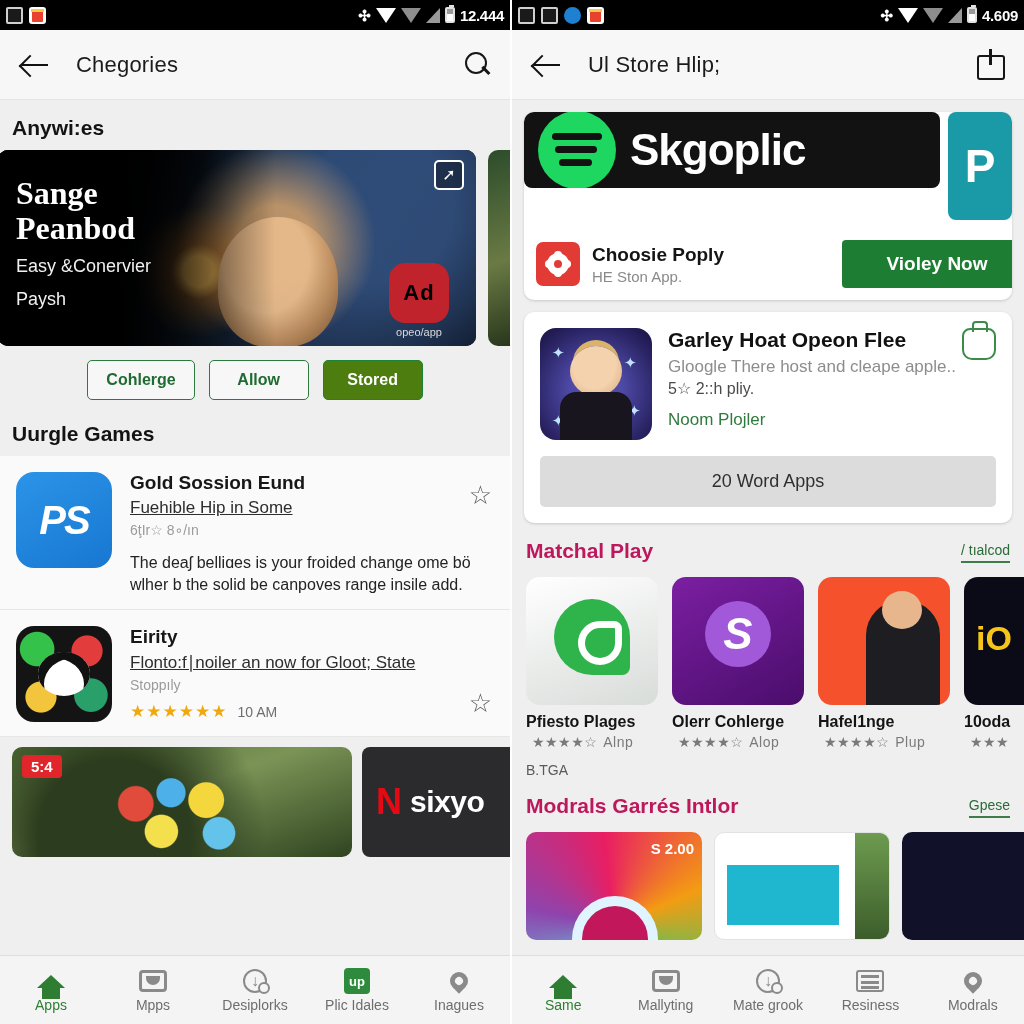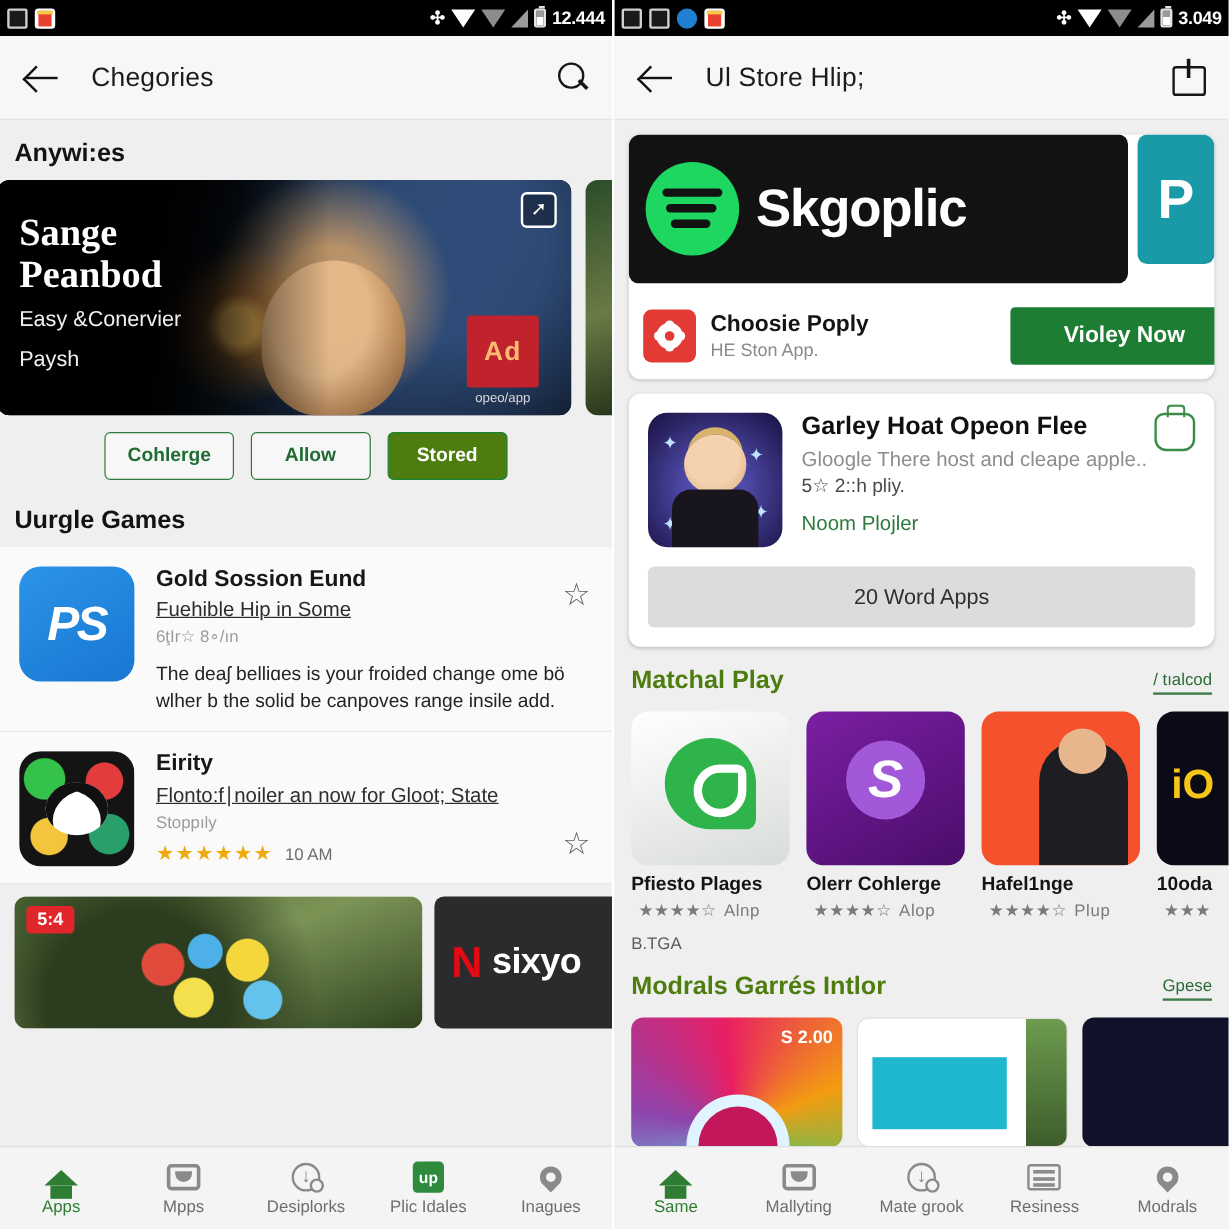--- a/index.html
+++ b/index.html
@@ -98,21 +98,21 @@
   
   .body { flex: 1; overflow: hidden; position: relative; background: #efefef; }
 
   .sect-title {
     font-size: 21px; font-weight: 700; color: #131313; padding: 16px 14px 10px 0;
     margin-left: -2px;
   }
   .sect-head {
     display: flex; align-items: flex-end; padding: 16px 14px 10px 14px;
   }
-  .sect-head .t { font-size: 21px; font-weight: 700; color: #4d7c0f; }
+  .sect-head .t { font-size: 21px; font-weight: 700; color: #be185d; }
   .sect-head .more {
     margin-left: auto; font-size: 14px; color: #2a6b36;
     border-bottom: 2px solid #3f7c4a; padding-bottom: 3px; white-space: nowrap;
   }
 
   
   .hero-row { display: flex; gap: 12px; padding-left: 0; }
   .hero {
     position: relative; width: 478px; height: 196px; border-radius: 10px;
     overflow: hidden; flex: 0 0 478px; margin-left: -2px;
@@ -147,22 +147,22 @@
   .hero-badge {
     position: absolute; right: 12px; top: 10px; width: 30px; height: 30px;
     border: 2px solid #fff; border-radius: 5px; background: rgba(0,0,0,.35);
     display: flex; align-items: center; justify-content: center;
     color: #fff; font-size: 16px; line-height: 1;
   }
   .hero-app {
     position: absolute; right: 20px; bottom: 8px; width: 74px; text-align: center;
   }
   .hero-app .ic {
-    width: 60px; height: 60px; margin: 0 auto; border-radius: 3px; background: #c0232b;
-    color: #fdba74; font-size: 22px; font-weight: 700; line-height: 60px; letter-spacing: 1px;
+    width: 60px; height: 60px; margin: 0 auto; border-radius: 16px; background: #c0232b;
+    color: #000000; font-size: 22px; font-weight: 700; line-height: 60px; letter-spacing: 1px;
   }
   .hero-app .lb { font-size: 11px; color: #dadada; margin-top: 3px; }
   .hero-peek {
     flex: 0 0 44px; height: 196px; border-radius: 10px; overflow: hidden;
     background: linear-gradient(160deg, #2c4c2b, #6a7a44 55%, #223018);
   }
 
   .chips { display: flex; justify-content: center; gap: 14px; padding: 14px 0 6px 0; }
   .chip {
     min-width: 100px; text-align: center; padding: 10px 18px; border-radius: 5px;
@@ -242,21 +242,21 @@
   .nlogo { color: #e50914; font-size: 36px; font-weight: 700; line-height: 1; }
   .ntxt { color: #fff; font-size: 30px; font-weight: 700; letter-spacing: -.5px; }
 
   
   .r-card {
     background: #fff; border-radius: 10px; margin: 12px 12px 0 12px;
     box-shadow: 0 1px 3px rgba(0,0,0,.16); overflow: hidden;
   }
   .spotify-row { display: flex; gap: 8px; }
   .sp-banner {
-    flex: 0 0 416px; height: 124px; background: #121212; border-radius: 8px;
+    flex: 0 0 416px; height: 76px; background: #121212; border-radius: 8px;
     display: flex; align-items: center; padding-left: 14px; gap: 14px; overflow: hidden;
   }
   .sp-logo {
     width: 78px; height: 78px; border-radius: 50%; background: #1ed760; position: relative;
     flex: 0 0 78px;
   }
   .sp-logo span {
     position: absolute; left: 14px; background: #121212; border-radius: 10px; height: 7px;
   }
   .sp-logo span:nth-child(1) { top: 22px; width: 50px; }
@@ -573,21 +573,21 @@
         <span class="sb-ico box"></span>
         <span class="sb-ico" style="background:#1f7fd0;border-radius:50%"></span>
         <span class="sb-ico redapp"></span>
       </div>
       <div class="sb-right">
         <span class="dropbox">✣</span>
         <span class="wifi"></span>
         <span class="wifi dim"></span>
         <span class="sig"></span>
         <span class="batt"></span>
-        <span class="clock">3.049</span>
+        <span class="clock">4.609</span>
       </div>
     </div>
 
     <div class="appbar">
       <div class="back"></div>
       <div class="title">Ul Store Hlip;</div>
       <div class="spacer"></div>
       <div class="bagico"></div>
     </div>
 

